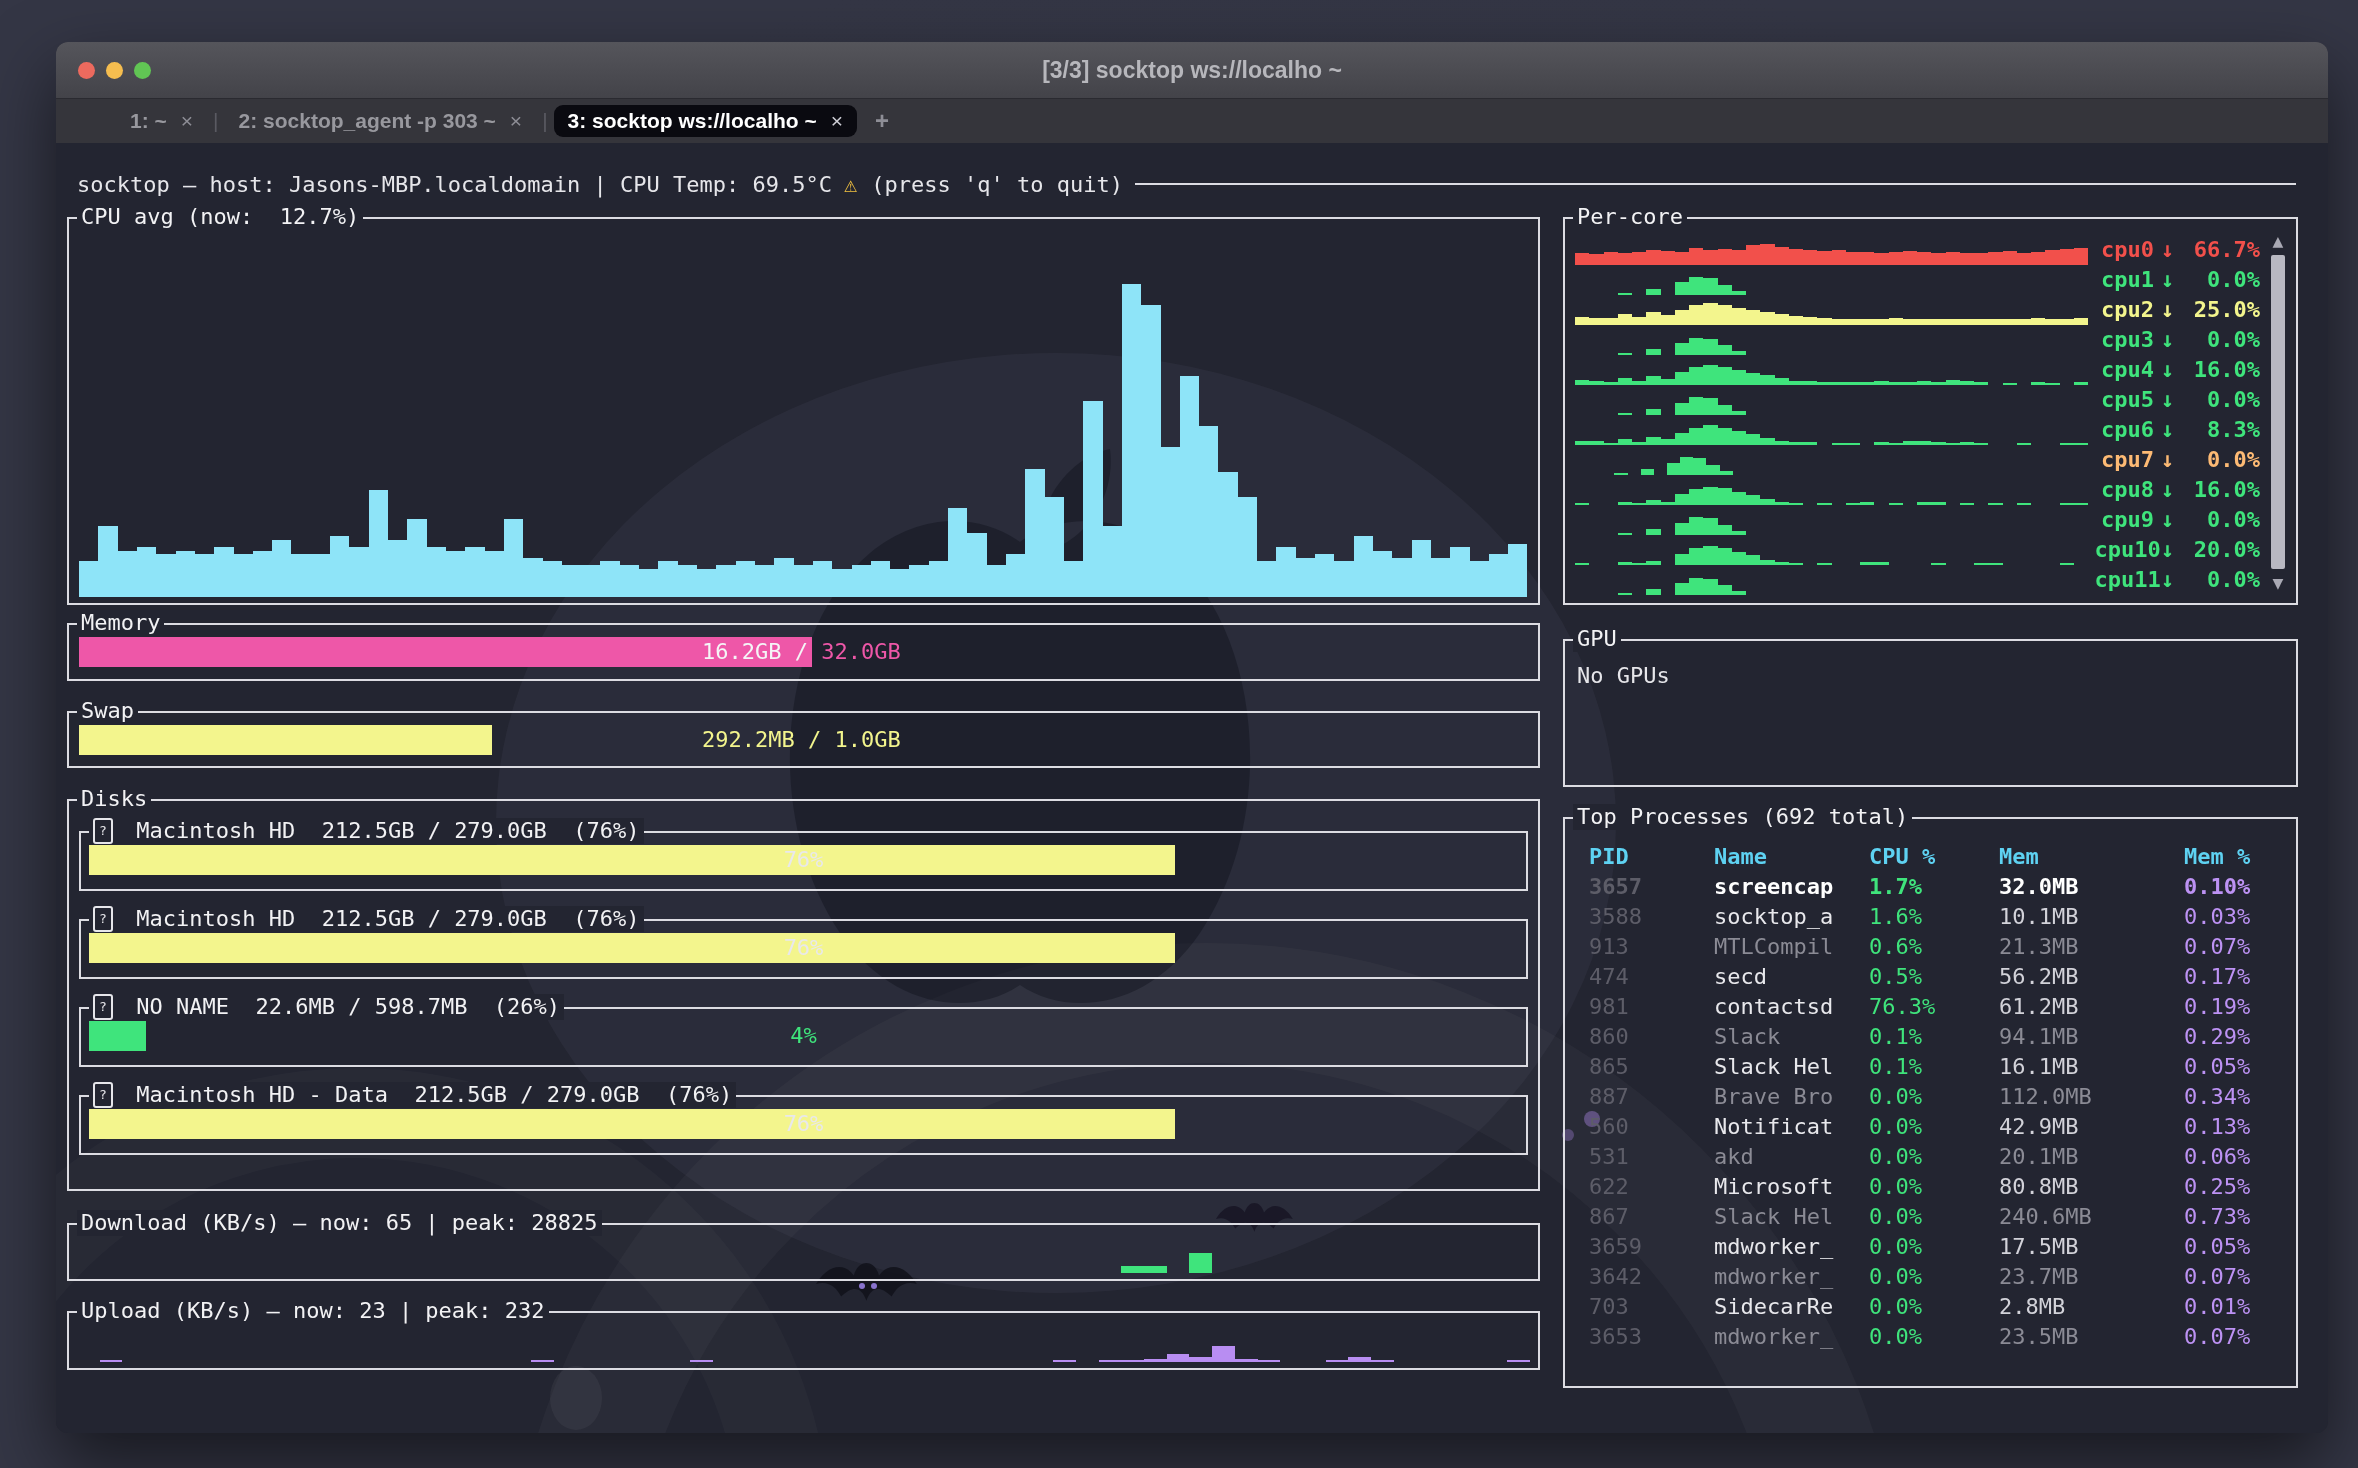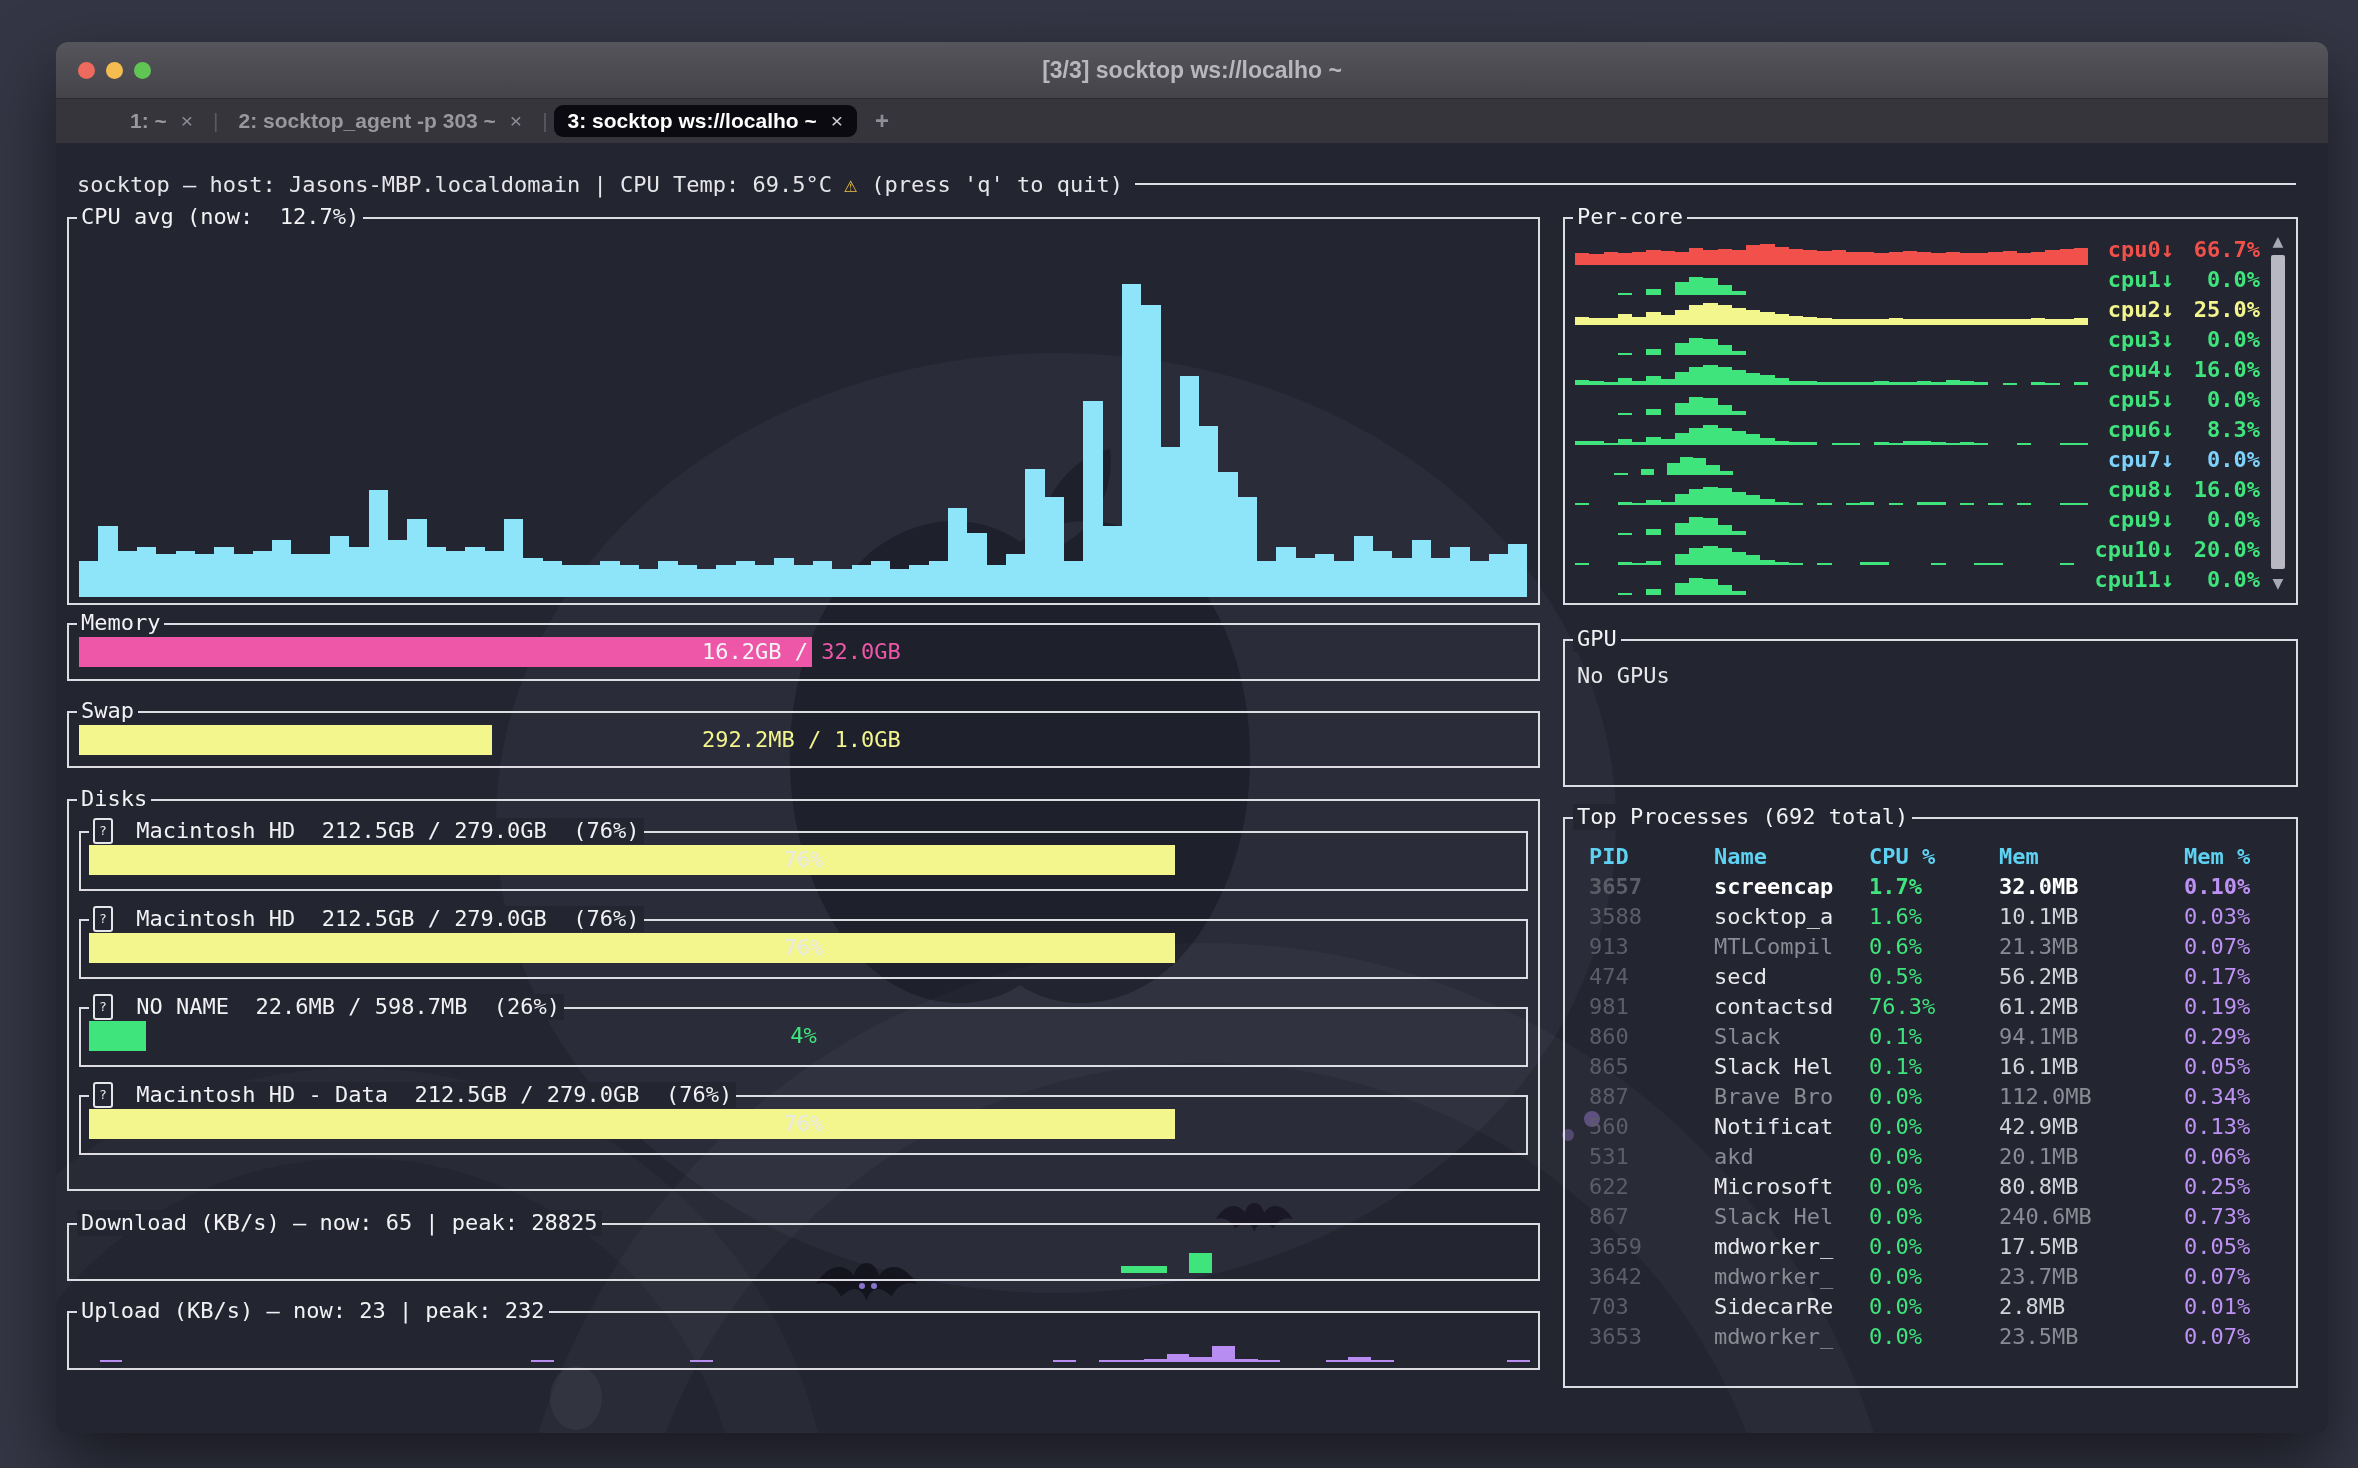--- a/index.html
+++ b/index.html
@@ -59,21 +59,21 @@
   
   .p-dl{height:58px;margin-bottom:30px;}
   .p-ul{height:59px;}
   .net-chart{position:absolute;left:8px;right:8px;top:14px;bottom:6px;}
   
   .p-core{height:388px;}
   .core-rows{margin:16px 36px 0 10px;}
   .core-row{display:flex;align-items:flex-end;height:30px;}
   .spark{flex:1;height:28px;}
   .core-label{width:172px;text-align:right;font-weight:bold;white-space:pre;line-height:30px;font-size:22px;}
-  .cname{display:inline-block;min-width:5ch;text-align:right;}
+  .cname{display:inline-block;min-width:5ch;text-align:center;}
   .cval{display:inline-block;min-width:5.5ch;text-align:right;}
   .vscroll{position:absolute;top:12px;bottom:10px;right:6px;width:24px;display:flex;flex-direction:column;align-items:center;}
   .sarrow{color:#a9a9b4;font-size:18px;line-height:20px;}
   .sthumb{flex:1;width:14px;background:#b8b8c2;border-radius:2px;margin:4px 0;}
   
   .p-gpu{height:148px;margin-bottom:30px;margin-top:34px;}
   .gpu-msg{padding:22px 0 0 12px;}
   
   .p-proc{height:571px;padding:22px 24px 0;}
   .prow{display:grid;grid-template-columns:125px 155px 130px 185px 1fr;height:30px;align-items:center;white-space:pre;}
@@ -752,21 +752,21 @@
                       <div class="bar" style="height: 0%;"></div>
                       <div class="bar" style="height: 0%;"></div>
                       <div class="bar" style="height: 0%;"></div>
                       <div class="bar" style="height: 0%;"></div>
                       <div class="bar" style="height: 0%;"></div>
                       <div class="bar" style="height: 0%;"></div>
                       <div class="bar" style="height: 0%;"></div>
                       <div class="bar" style="height: 0%;"></div>
                       <div class="bar" style="height: 0%;"></div>
                     </div>
-    <div class="core-label" style="color: #7dd3fc; margin-left: 40px;"><span class="cname">cpu7</span><span class="carrow">↓</span> <span class="cval">0.0%</span></div>
+    <div class="core-label" style="color: #fdba74; margin-left: 40px;"><span class="cname">cpu7</span><span class="carrow">↓</span> <span class="cval">0.0%</span></div>
   </div>
 
   <div class="core-row">
     <div class="spark bars">
                       <div class="bar" style="height: 8%; background: rgb(63, 228, 124);"></div>
                       <div class="bar" style="height: 0%;"></div>
                       <div class="bar" style="height: 0%;"></div>
                       <div class="bar" style="height: 12%; background: rgb(63, 228, 124);"></div>
                       <div class="bar" style="height: 8%; background: rgb(63, 228, 124);"></div>
                       <div class="bar" style="height: 18%; background: rgb(63, 228, 124);"></div>

